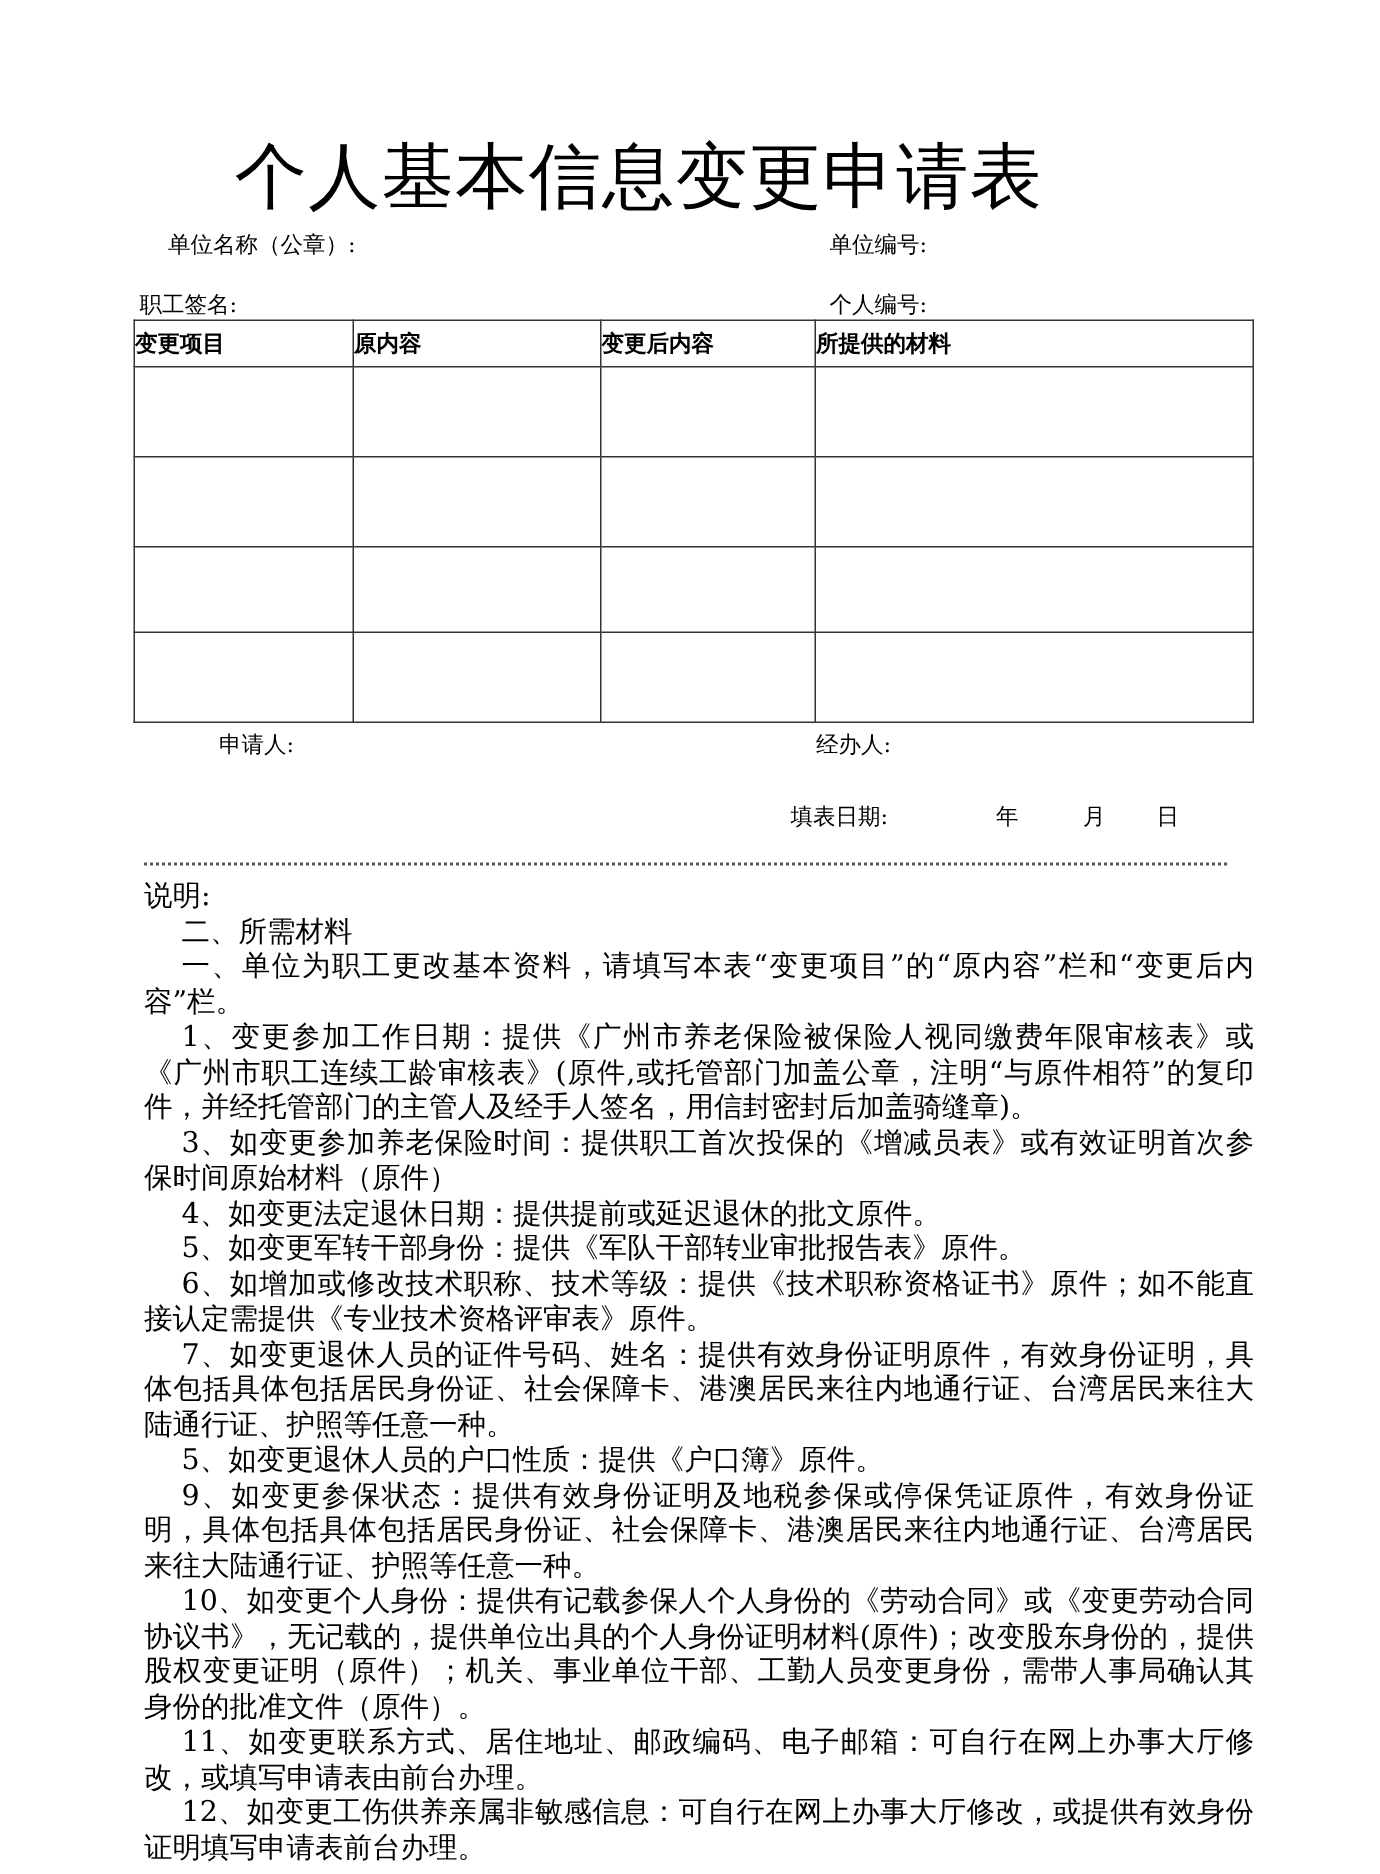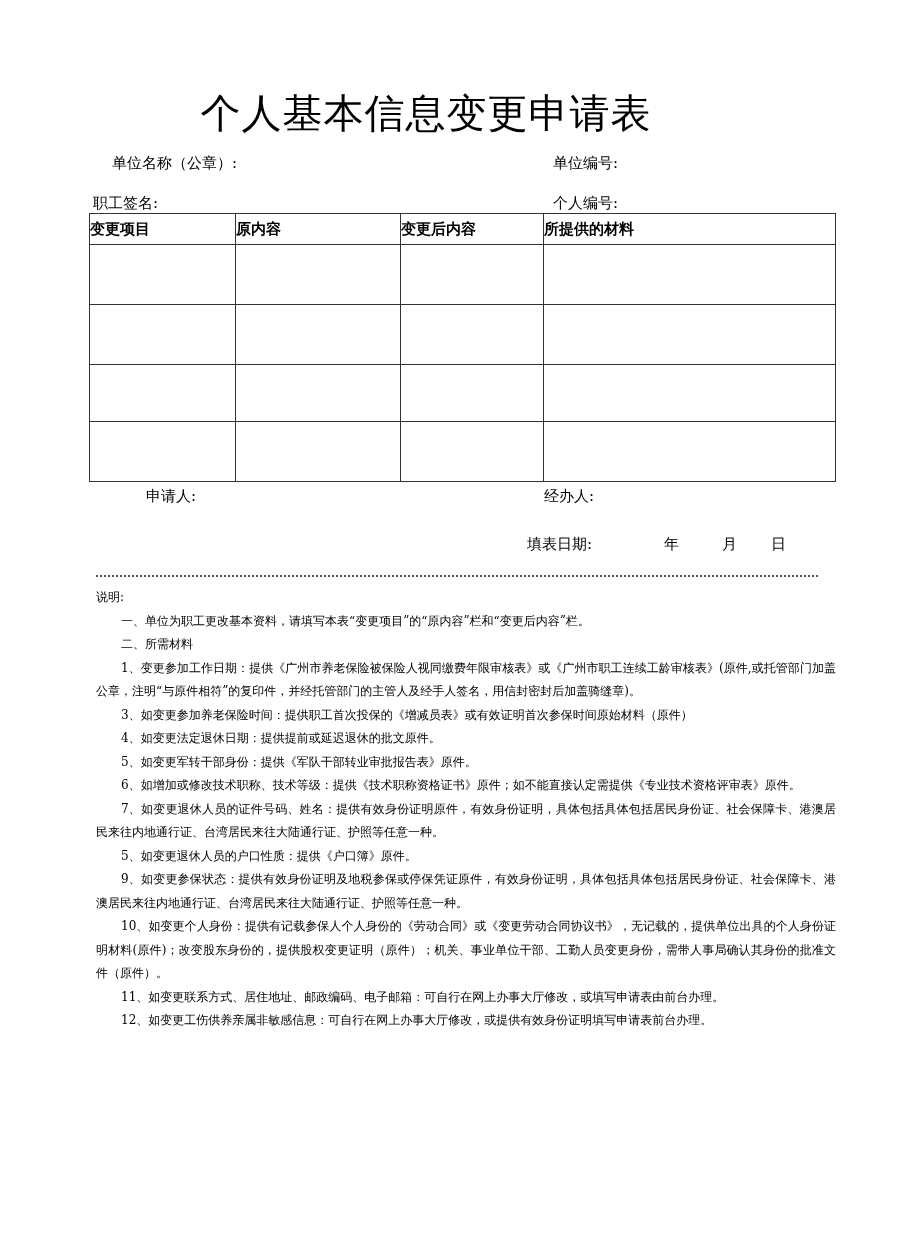--- a/index.html
+++ b/index.html
@@ -1,31 +1,31 @@
 <!DOCTYPE html>
 <html><head>
 <meta charset="utf-8">
 <style>
   html, body { margin: 0; padding: 0; background: #ffffff; }
   body { width: 920px; height: 1249px; position: relative; overflow: hidden;
          font-family: "DejaVu Serif", "Liberation Serif", serif; color: #000; }
   .abs { position: absolute; white-space: nowrap; }
-  .title { left: 0; width: 852px; top: 86px; text-align: center; font-size: 40px;
+  .title { left: 0; width: 852px; top: 86px; text-align: center; font-size: 48px;
            font-family: "DejaVu Sans", "Liberation Sans", sans-serif; letter-spacing: 1px; }
   .meta { font-size: 15px; }
   table.form { position: absolute; left: 89px; top: 213px; width: 746px;
                border-collapse: collapse; table-layout: fixed; }
   table.form th, table.form td { border: 1px solid #333; padding: 0; }
   table.form th { height: 30px; font-size: 15px; font-weight: bold; text-align: left;
                   font-family: "DejaVu Sans", "Liberation Sans", sans-serif; }
   table.form td { height: 59px; }
   .dots { position: absolute; left: 96px; top: 575px; width: 722px; height: 0;
           border-top: 2px dotted #555; }
   .notes { position: absolute; left: 96px; top: 586px; width: 740px; }
-  .notes p { margin: 0; font-size: 12px; line-height: 23.5px; text-align: justify; }
+  .notes p { margin: 0; font-size: 19px; line-height: 23.5px; text-align: justify; }
   .notes p.ind { text-indent: 25px; }
 </style>
 </head>
 <body>
 
 <div class="abs title">个人基本信息变更申请表</div>
 
 <div class="abs meta" style="left:112px; top:154px;">单位名称（公章）:</div>
 <div class="abs meta" style="left:553px; top:154px;">单位编号:</div>
 <div class="abs meta" style="left:93px; top:194px;">职工签名:</div>
@@ -78,22 +78,22 @@
 <div class="abs meta" style="left:544px; top:487px;">经办人:</div>
 <div class="abs meta" style="left:527px; top:535px;">填表日期:</div>
 <div class="abs meta" style="left:664px; top:535px;">年</div>
 <div class="abs meta" style="left:722px; top:535px;">月</div>
 <div class="abs meta" style="left:771px; top:535px;">日</div>
 
 <div class="dots"></div>
 
 <div class="notes">
   <p>说明:</p>
+  <p class="ind">二、所需材料</p>
   <p class="ind">一、单位为职工更改基本资料，请填写本表“变更项目”的“原内容”栏和“变更后内容”栏。</p>
-  <p class="ind">二、所需材料</p>
   <p class="ind">1、变更参加工作日期：提供《广州市养老保险被保险人视同缴费年限审核表》或《广州市职工连续工龄审核表》(原件,或托管部门加盖公章，注明“与原件相符”的复印件，并经托管部门的主管人及经手人签名，用信封密封后加盖骑缝章)。</p>
   <p class="ind">3、如变更参加养老保险时间：提供职工首次投保的《增减员表》或有效证明首次参保时间原始材料（原件）</p>
   <p class="ind">4、如变更法定退休日期：提供提前或延迟退休的批文原件。</p>
   <p class="ind">5、如变更军转干部身份：提供《军队干部转业审批报告表》原件。</p>
   <p class="ind">6、如增加或修改技术职称、技术等级：提供《技术职称资格证书》原件；如不能直接认定需提供《专业技术资格评审表》原件。</p>
   <p class="ind">7、如变更退休人员的证件号码、姓名：提供有效身份证明原件，有效身份证明，具体包括具体包括居民身份证、社会保障卡、港澳居民来往内地通行证、台湾居民来往大陆通行证、护照等任意一种。</p>
   <p class="ind">5、如变更退休人员的户口性质：提供《户口簿》原件。</p>
   <p class="ind">9、如变更参保状态：提供有效身份证明及地税参保或停保凭证原件，有效身份证明，具体包括具体包括居民身份证、社会保障卡、港澳居民来往内地通行证、台湾居民来往大陆通行证、护照等任意一种。</p>
   <p class="ind">10、如变更个人身份：提供有记载参保人个人身份的《劳动合同》或《变更劳动合同协议书》，无记载的，提供单位出具的个人身份证明材料(原件)；改变股东身份的，提供股权变更证明（原件）；机关、事业单位干部、工勤人员变更身份，需带人事局确认其身份的批准文件（原件）。</p>
   <p class="ind">11、如变更联系方式、居住地址、邮政编码、电子邮箱：可自行在网上办事大厅修改，或填写申请表由前台办理。</p>

